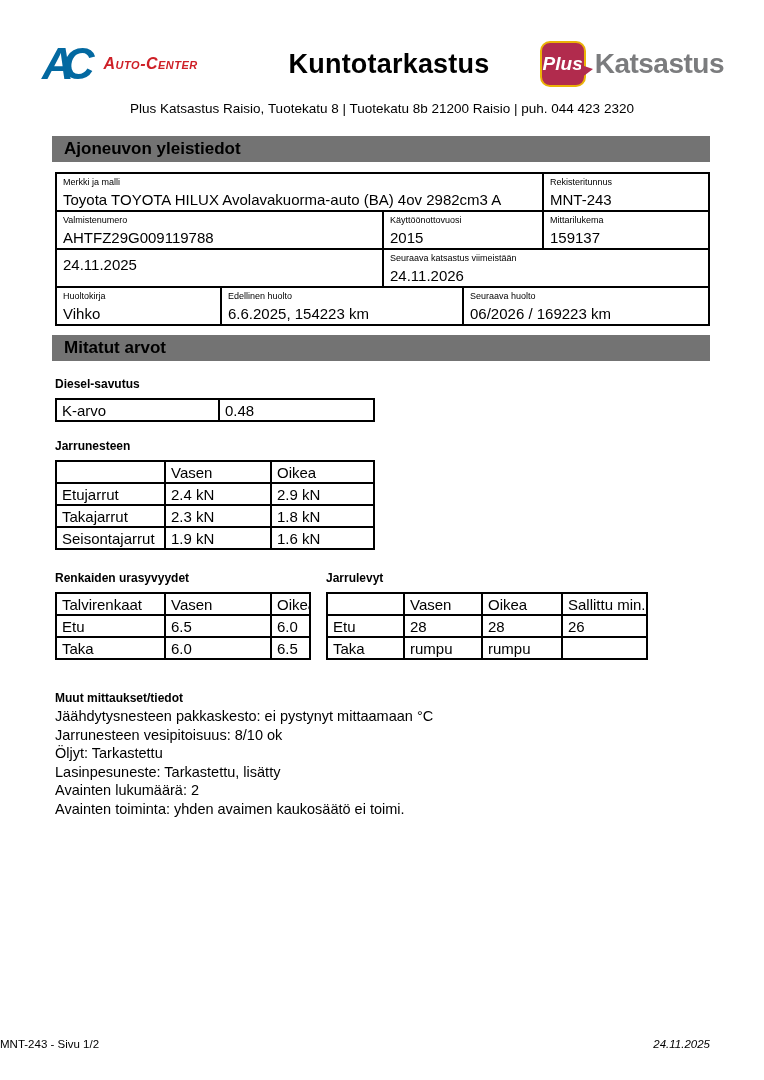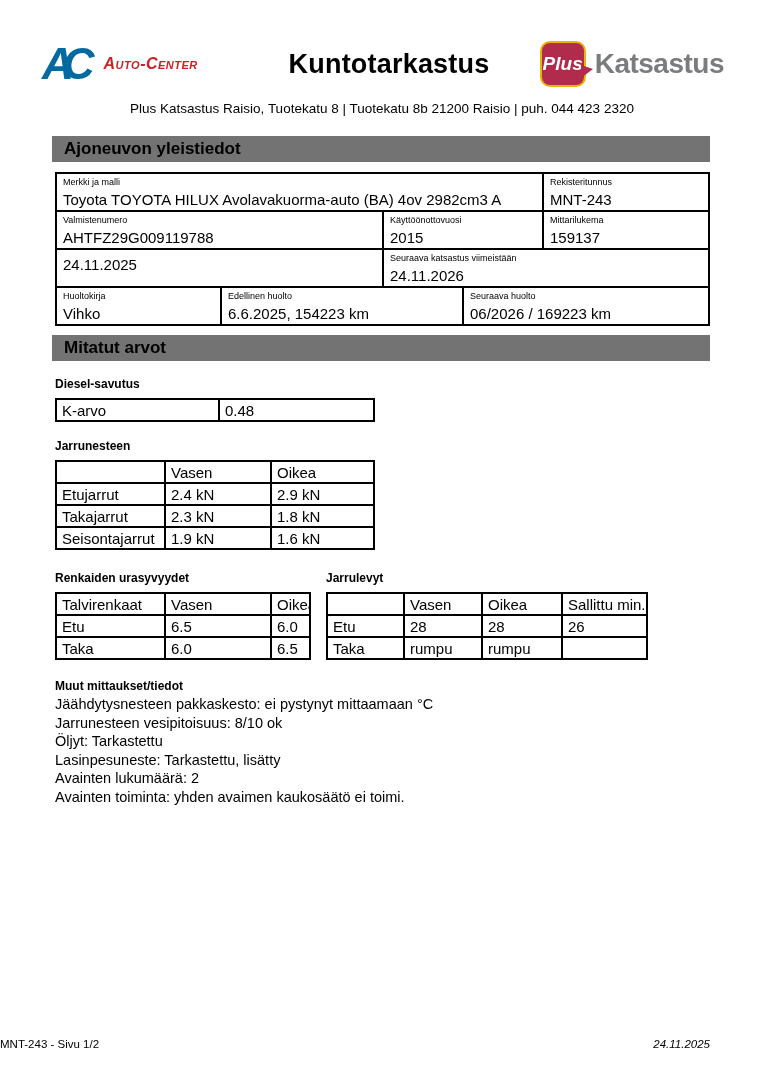--- a/index.html
+++ b/index.html
@@ -82,21 +82,21 @@
     border: 2px solid #000; height: 22px;
     font-size: 15px; padding: 0 0 0 5px; vertical-align: middle;
     overflow: hidden; white-space: nowrap;
   }
   .two-col { display: flex; margin-left: 55px; margin-top: 21px; }
   .col-right { margin-left: 15px; }
   .two-col .mini-title { margin-left: 0; }
   .two-col table.mtable { margin-left: 0; }
 
   
-  .other-block { margin: 19px 54px 0 55px; }
+  .other-block { margin: 31px 54px 0 55px; }
   .other-title { font-size: 12px; font-weight: 700; margin-bottom: 2px; }
   .other-line { font-size: 14.5px; line-height: 18.5px; }
 
   
   .footer { position: absolute; left: 0; right: 0; bottom: 28px; height: 14px; }
   .footer-page {
     position: absolute; left: 0; right: 16px; text-align: left;
     font-size: 11.5px; 
   }
   .footer-date {

